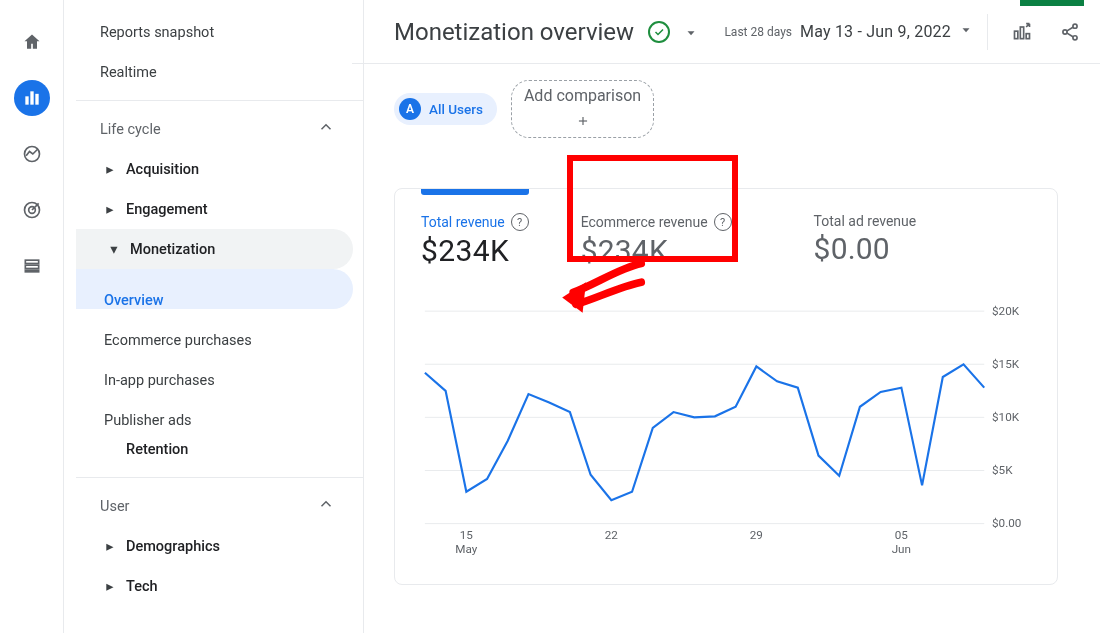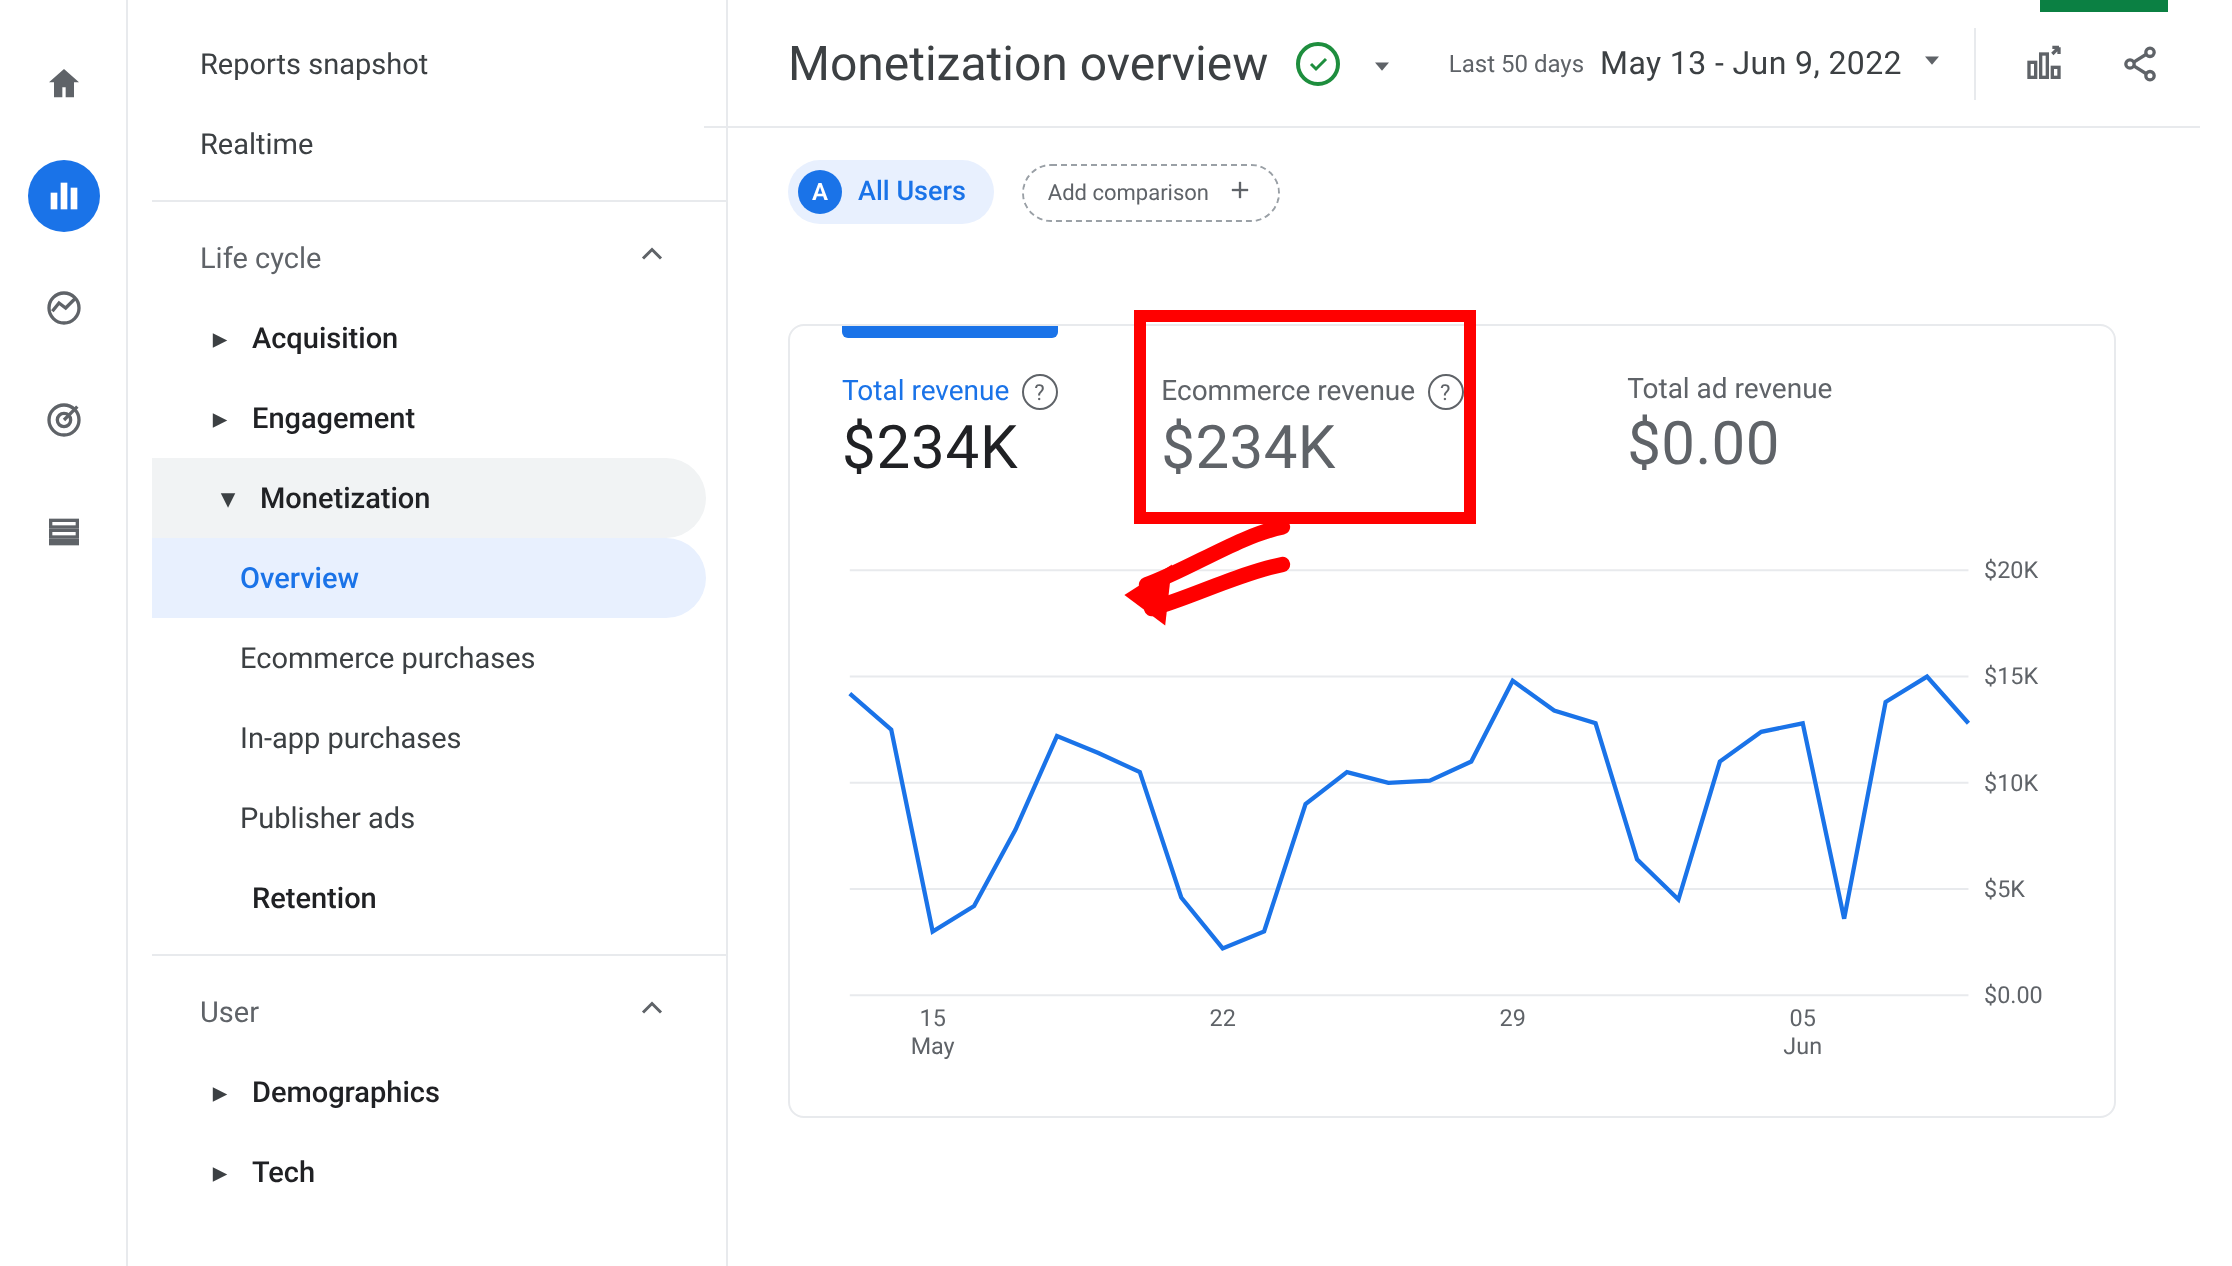--- a/index.html
+++ b/index.html
@@ -69,21 +69,21 @@
   .side-link.section {
     color: #5f6368;
     justify-content: space-between;
   }
   .side-link.bold { font-weight: 500; color: #202124; }
   .side-link .caret {
     width: 20px; display: inline-flex; justify-content: center; margin-right: 6px;
     color: #3c4043;
   }
   .side-link.indent1 { padding-left: 28px; background: #f1f3f4; border-radius: 0 24px 24px 0;}
-  .side-link.indent2 { padding-left: 44px; }
+  .side-link.indent2 { padding-left: 28px; align-items: flex-end; }
   .side-link.indent2.selected { background:#e8f0fe; }
   .side-divider {
     height: 1px;
     background: #e8eaed;
     margin: 8px 0;
   }
 
   
   .main {
     position: absolute;
@@ -140,22 +140,23 @@
   }
   .chip-user .badge-a {
     width:22px;height:22px;border-radius:50%;background:#1a73e8;color:#fff;
     display:flex;align-items:center;justify-content:center;font-size:12px;font-weight:600;
   }
   .chip-compare {
     display:flex; align-items:center; gap:8px;
     border: 1px dashed #9aa0a6;
     border-radius:18px;
     padding:5px 12px;
-    color:#5f6368; font-size:11px;
+    color:#5f6368; font-size:16px;
     cursor:pointer;
+    flex-direction:column;
   }
 
   
   .card {
     margin: 44px 42px 14px 42px;
     border: 1px solid #e8eaed;
     border-radius: 8px;
     padding: 10px 26px 22px 26px;
     background:#fff;
     position:relative;
@@ -328,21 +329,21 @@
           </svg>
       </span>
       <span class="check-caret">
         <svg width="14" height="14" viewBox="0 0 24 24" fill="#5f6368">
             <polygon points="6 9 18 9 12 16"></polygon>
           </svg>
       </span>
     </div>
     <div style="display:flex;align-items:center;">
       <div class="date-range">
-        <span class="date-label">Last 50 days</span>
+        <span class="date-label">Last 28 days</span>
         <span class="date-value">May 13 - Jun 9, 2022</span>
         <span>
           <svg width="14" height="14" viewBox="0 0 24 24" fill="#5f6368">
               <polygon points="6 9 18 9 12 16"></polygon>
             </svg>
         </span>
       </div>
       <div class="top-actions">
         <div class="icon-btn">
           <svg width="20" height="20" viewBox="0 0 24 24" fill="none" stroke="currentColor" stroke-width="2">

